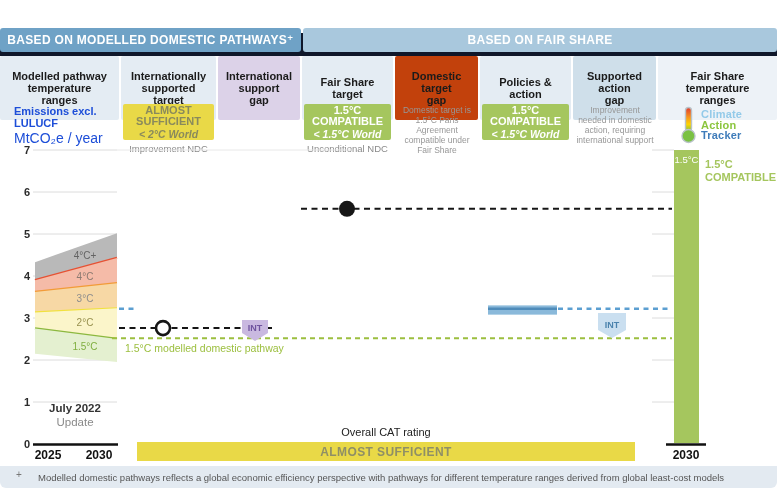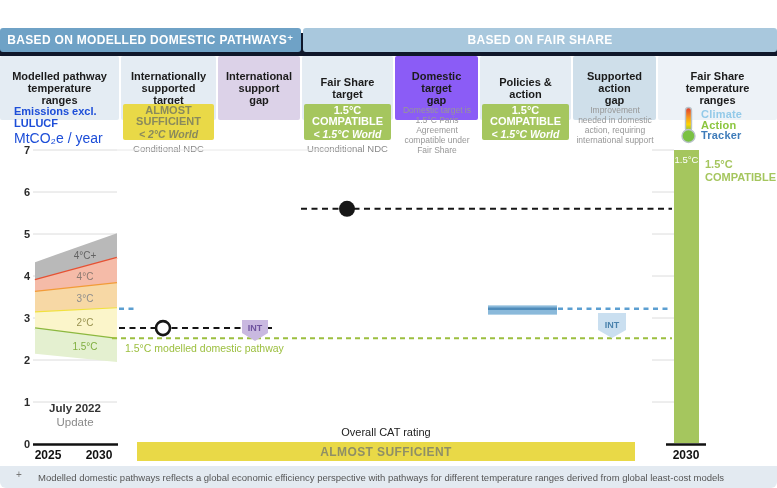--- a/index.html
+++ b/index.html
@@ -62,21 +62,21 @@
       </div>
       <div class="abs colhead" style="left: 218px; width: 82px; background: rgb(220, 210, 232);">
         <span>International</span>
         <span>support</span>
         <span>gap</span>
       </div>
       <div class="abs colhead" style="left: 302px; width: 91px; background: rgb(228, 236, 243);">
         <span>Fair Share</span>
         <span>target</span>
       </div>
-      <div class="abs colhead" style="left: 395px; width: 83px; background: #8b5cf6;">
+      <div class="abs colhead" style="left: 395px; width: 83px; background: #c2410c;">
         <span>Domestic</span>
         <span>target</span>
         <span>gap</span>
       </div>
       <div class="abs colhead" style="left: 480px; width: 91px; background: rgb(228, 236, 243);">
         <span>Policies &amp;</span>
         <span>action</span>
       </div>
       <div class="abs colhead" style="left: 573px; width: 83px; background: rgb(207, 223, 234);">
         <span>Supported</span>
@@ -92,21 +92,21 @@
 
   <div id="emissions-label" class="abs">
     <span class="l1">Emissions excl. LULUCF</span>
     <span class="l2">MtCO₂e / year</span>
   </div>
 
   <div class="abs badge badge-yellow" style="left:123px;width:91px;">
     <span class="rating">ALMOST SUFFICIENT</span>
     <span class="world">&lt; 2°C World</span>
   </div>
-  <div class="abs caption" style="left:121px;width:95px;">Conditional NDC</div>
+  <div class="abs caption" style="left:121px;width:95px;">Improvement NDC</div>
 
 
   <div class="abs badge badge-green" style="left:304px;width:87px;">
     <span class="rating">1.5°C COMPATIBLE</span>
     <span class="world">&lt; 1.5°C World</span>
   </div>
   <div class="abs caption" style="left:302px;width:91px;">Unconditional NDC</div>
 
   <div class="abs gaptext" style="left:398px;width:78px;">Domestic target is 1.5°C Paris Agreement compatible under Fair Share</div>
 

